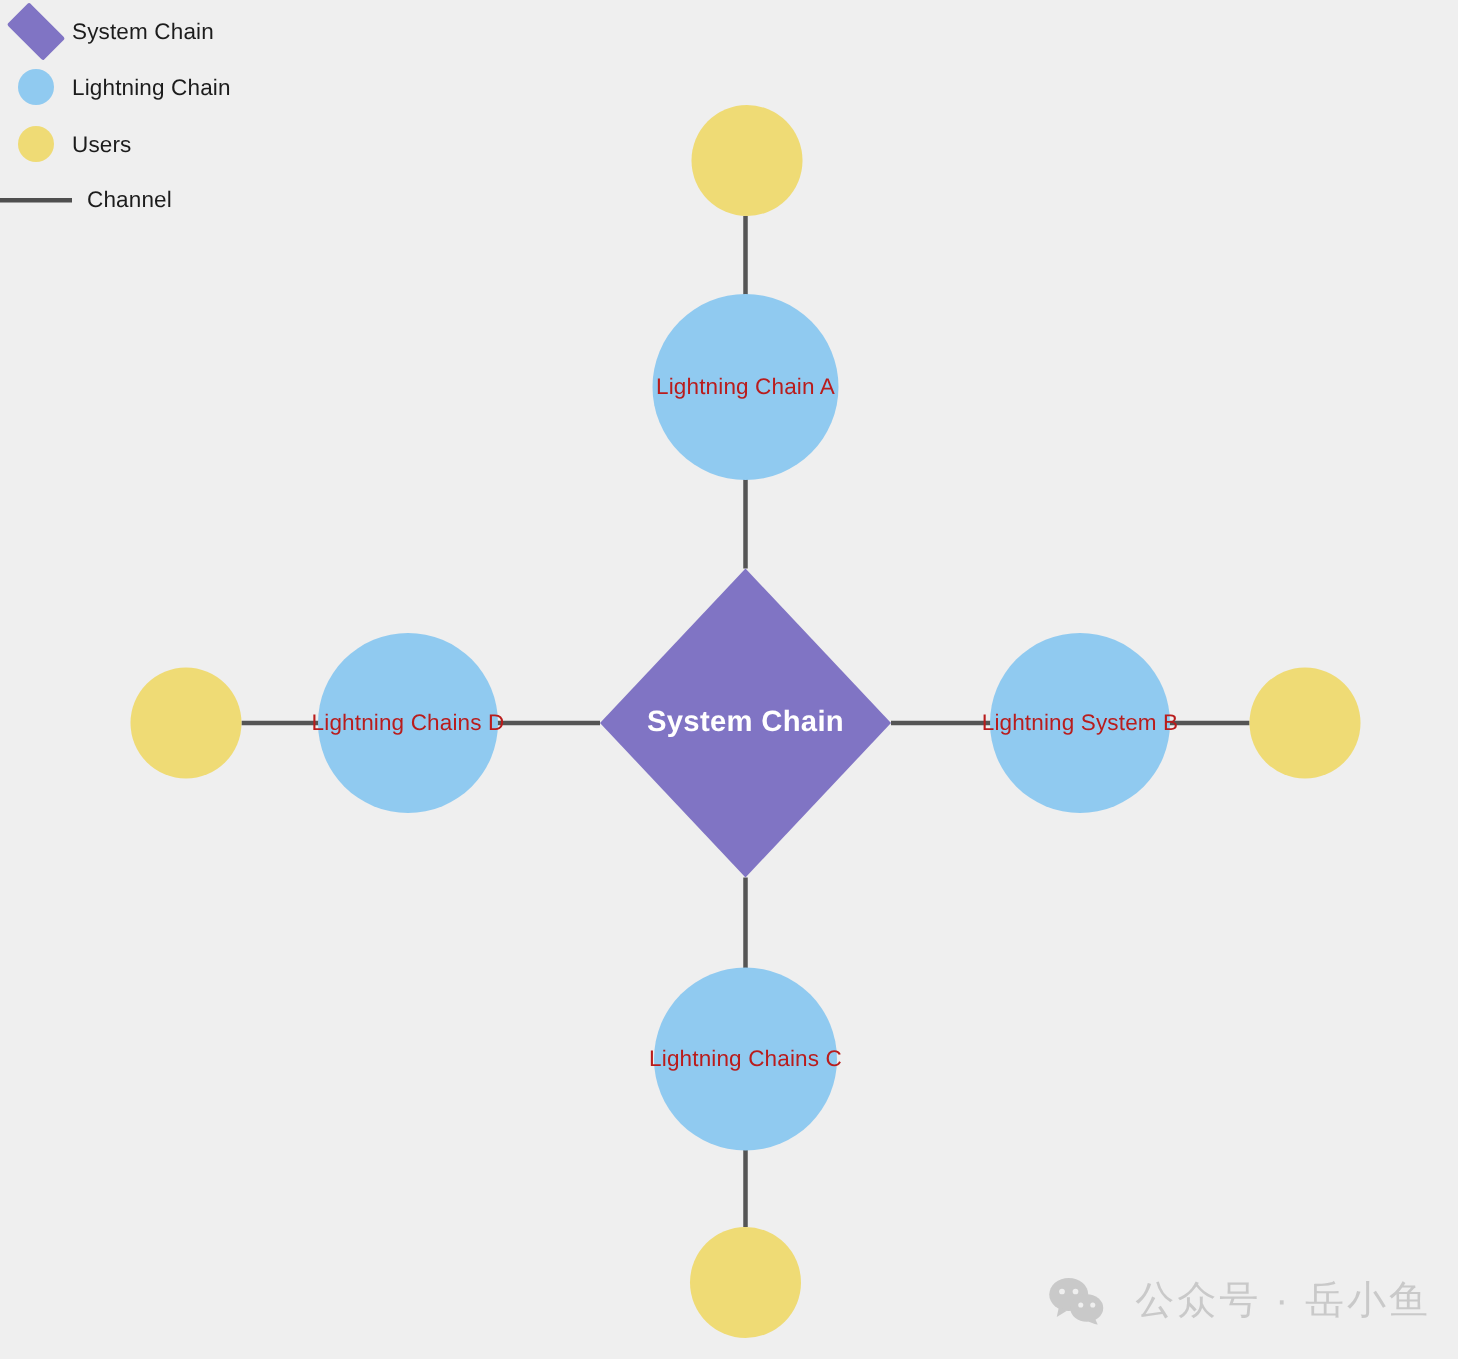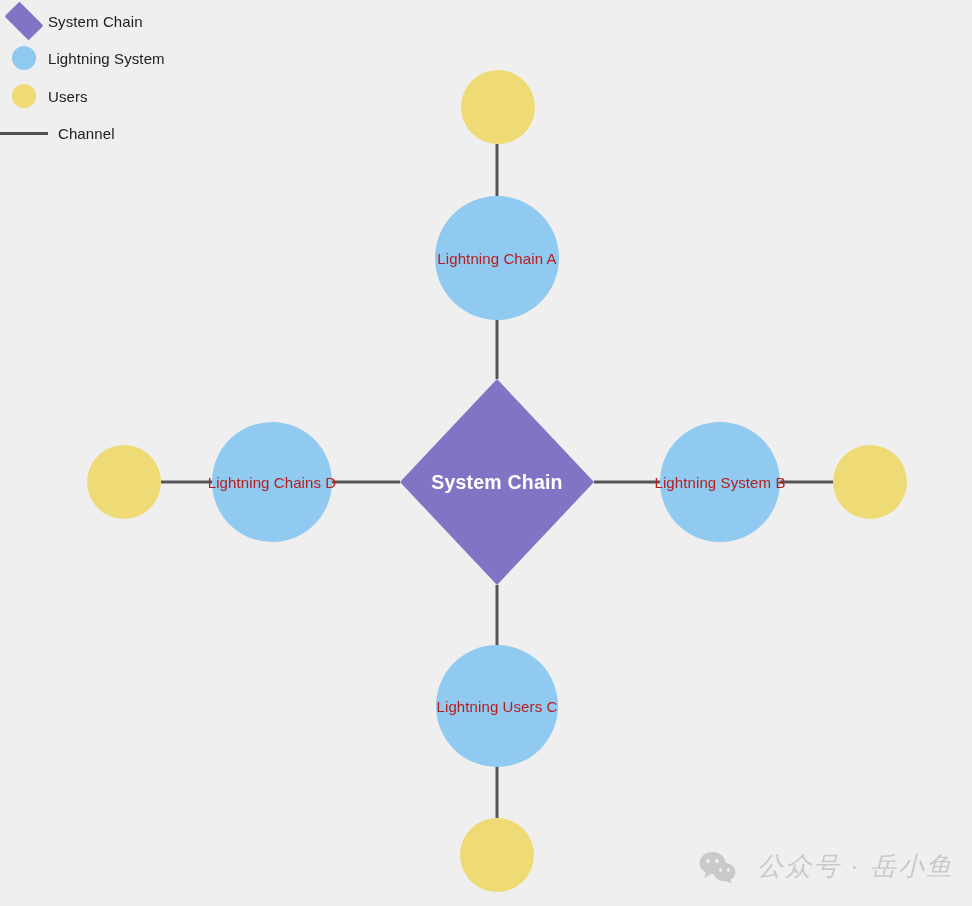--- a/index.html
+++ b/index.html
@@ -101,21 +101,20 @@
 
   
   #watermark {
     position: absolute;
     right: 18px;
     bottom: 22px;
     display: flex;
     align-items: center;
     gap: 20px;
     opacity: 1;
-    font-style: italic;
   }
   #watermark .wm-text {
     font-size: 26px;
     color: #c9c9c9;
     letter-spacing: 2px;
     white-space: nowrap;
   }
 </style>
 </head>
 <body>
@@ -143,38 +142,38 @@
         <circle cx="870" cy="482" r="37" fill="#efdb75"></circle>
         <circle cx="497" cy="855" r="37" fill="#efdb75"></circle>
         <circle cx="124" cy="482" r="37" fill="#efdb75"></circle>
       </g>
   </svg>
 
   <div id="labels-layer">
       <div class="node-label center" style="left: 497px; top: 482px;">System Chain</div>
       <div class="node-label" style="left: 497px; top: 258px;">Lightning Chain A</div>
       <div class="node-label" style="left: 720px; top: 482px;">Lightning System B</div>
-      <div class="node-label" style="left: 497px; top: 706px;">Lightning Users C</div>
+      <div class="node-label" style="left: 497px; top: 706px;">Lightning Chains C</div>
       <div class="node-label" style="left: 272px; top: 482px;">Lightning Chains D</div>
     </div>
 
   <div id="legend">
 
     <div class="legend-row" style="top:8px;">
       <span class="sw-diamond-wrap">
         <span class="sw-diamond" style="background:#8074c4;"></span>
       </span>
       <span class="legend-label">System Chain</span>
     </div>
 
     <div class="legend-row" style="top:45px;">
       <span class="sw-circle-wrap">
         <span class="sw-circle" style="background:#90caf0;"></span>
       </span>
-      <span class="legend-label">Lightning System</span>
+      <span class="legend-label">Lightning Chain</span>
     </div>
 
     <div class="legend-row" style="top:83px;align-items:center;">
       <span class="sw-circle-wrap">
         <span class="sw-circle" style="background:#efdb75;"></span>
       </span>
       <span class="legend-label">Users</span>
     </div>
 
     <div class="legend-row" style="top:120px;">

